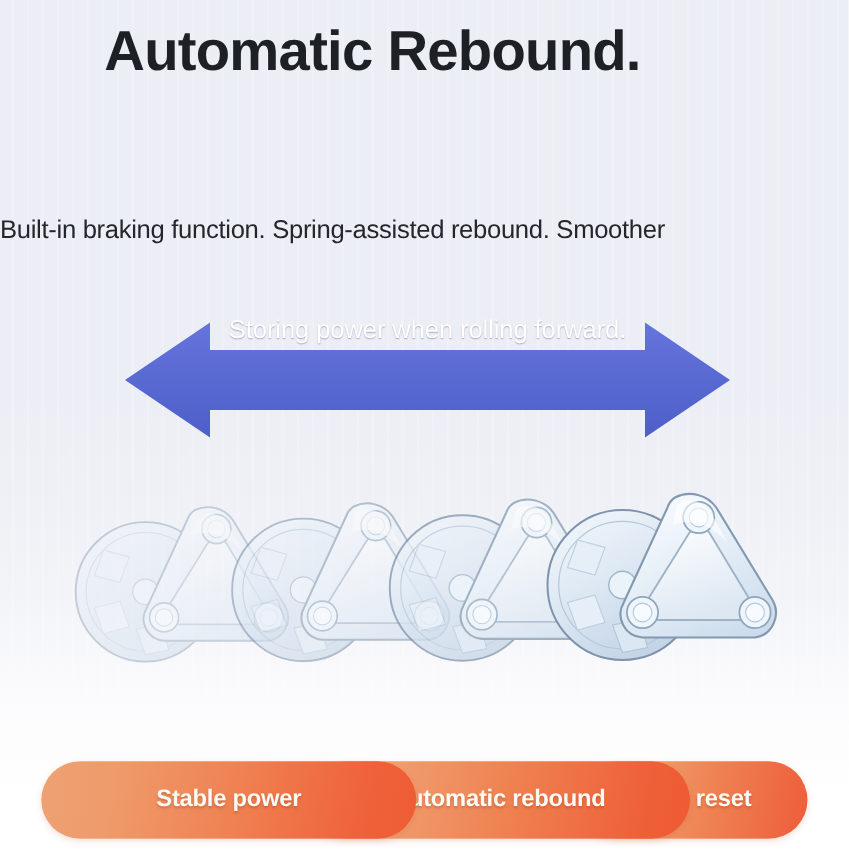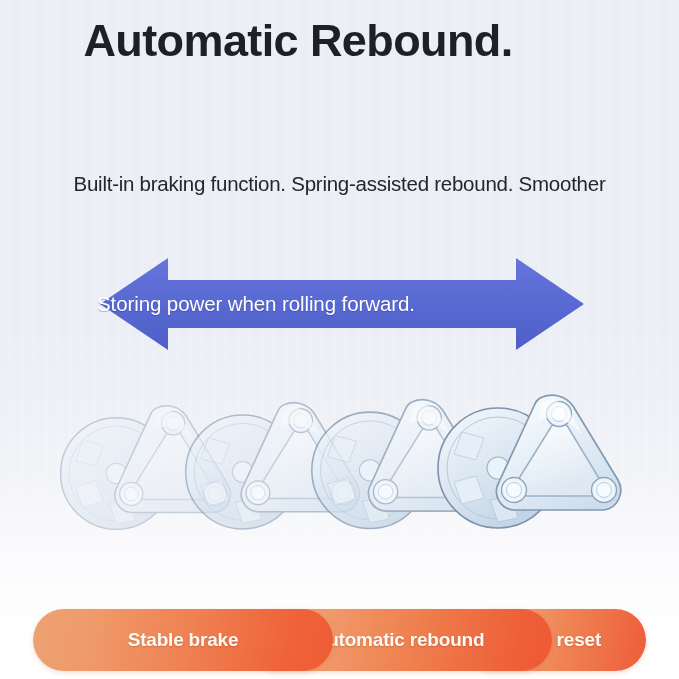--- a/index.html
+++ b/index.html
@@ -70,21 +70,20 @@
     line-height: 1.12;
     margin: 6px 0 0 0;
     white-space: nowrap;
   }
 
   .subtitle {
     position: absolute;
     top: 172px;
     left: 0;
     width: 679px;
-    text-align: center;
     font-size: 20.5px;
     font-weight: 400;
     color: #23262b;
     letter-spacing: -0.25px;
     white-space: nowrap;
   }
 
   
   #arrow-banner {
     position: absolute;
@@ -100,20 +99,21 @@
     height: 100%;
     display: block;
   }
   .arrow-text {
     position: absolute;
     left: 0;
     top: 0;
     width: 490px;
     height: 104px;
     display: flex;
+    flex-direction: column;
     align-items: center;
     justify-content: space-between;
     gap: 3px;
     pointer-events: none;
   }
   .arrow-line {
     color: #ffffff;
     font-size: 20.5px;
     font-weight: 400;
     letter-spacing: -0.1px;
@@ -451,17 +451,17 @@
     </div>
 
   <div id="pill-bar">
     <div class="pill" id="pill-3">
       <span>Easy reset</span>
     </div>
     <div class="pill" id="pill-2">
       <span>Automatic rebound</span>
     </div>
     <div class="pill" id="pill-1">
-      <span>Stable brake</span>
+      <span>Stable power</span>
     </div>
   </div>
 
 </div>
 
 </body></html>

